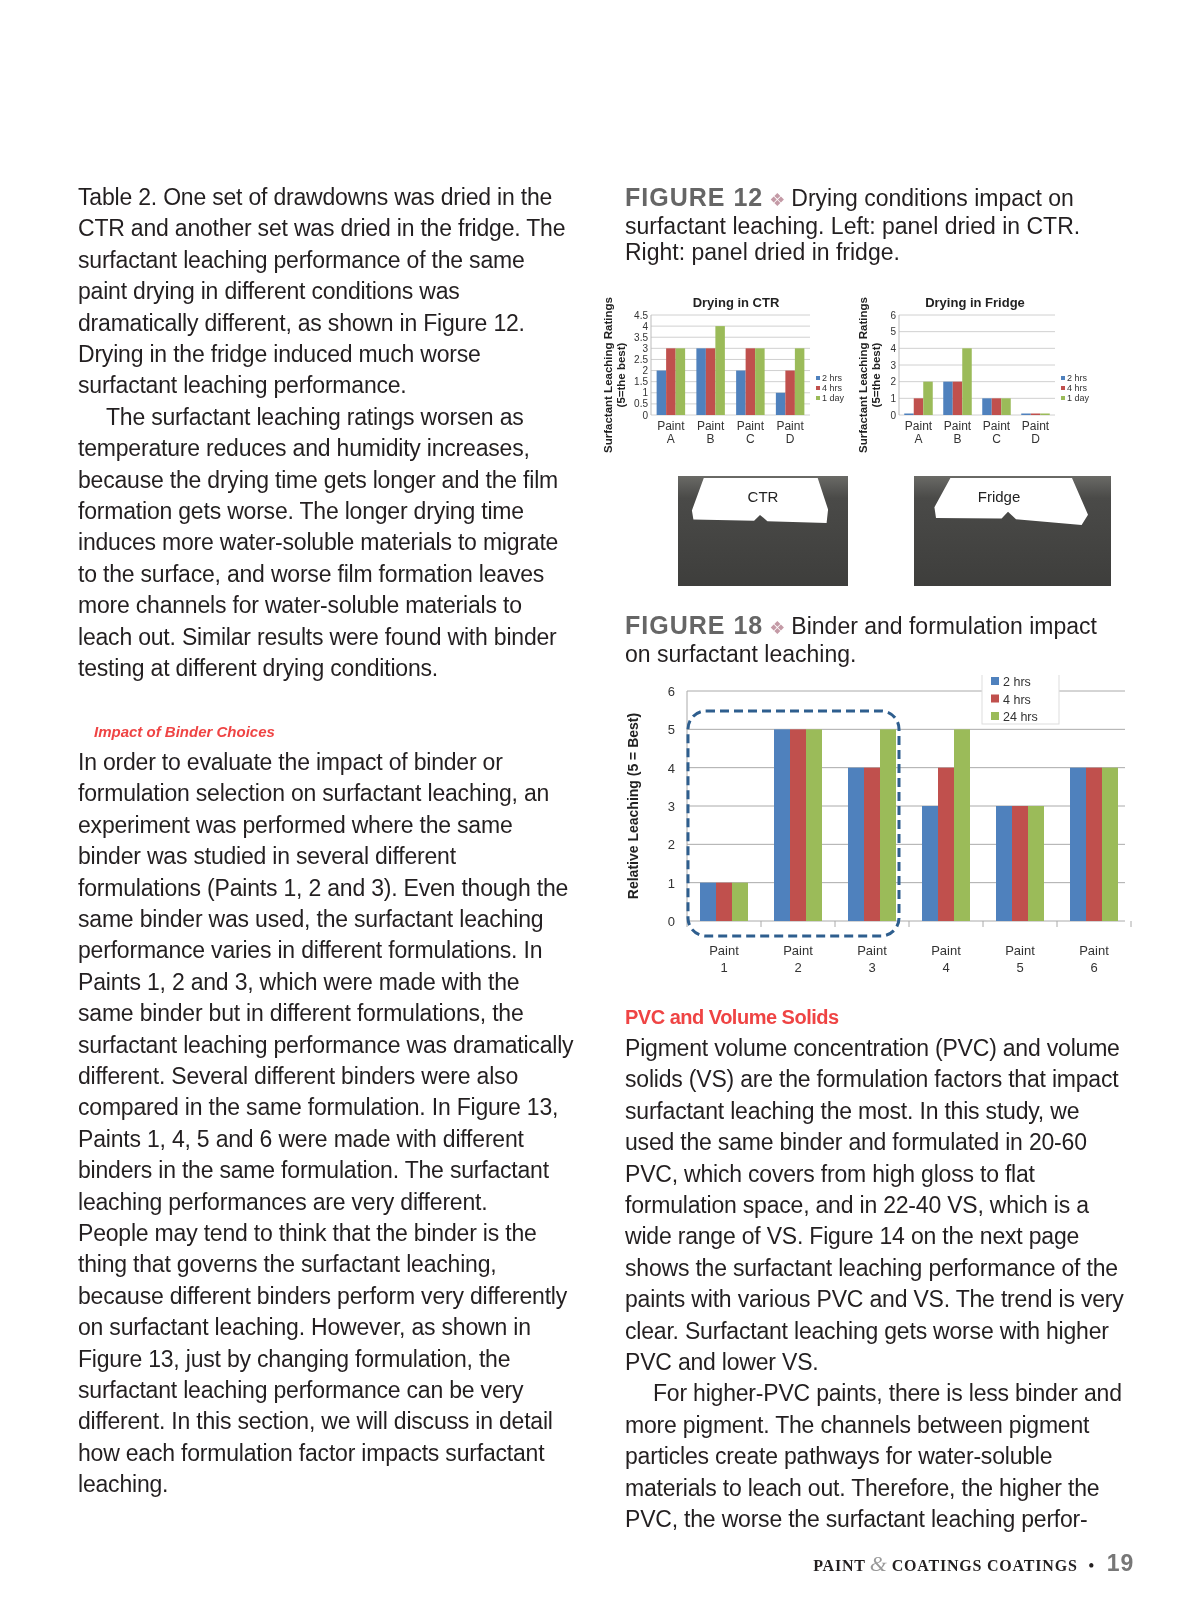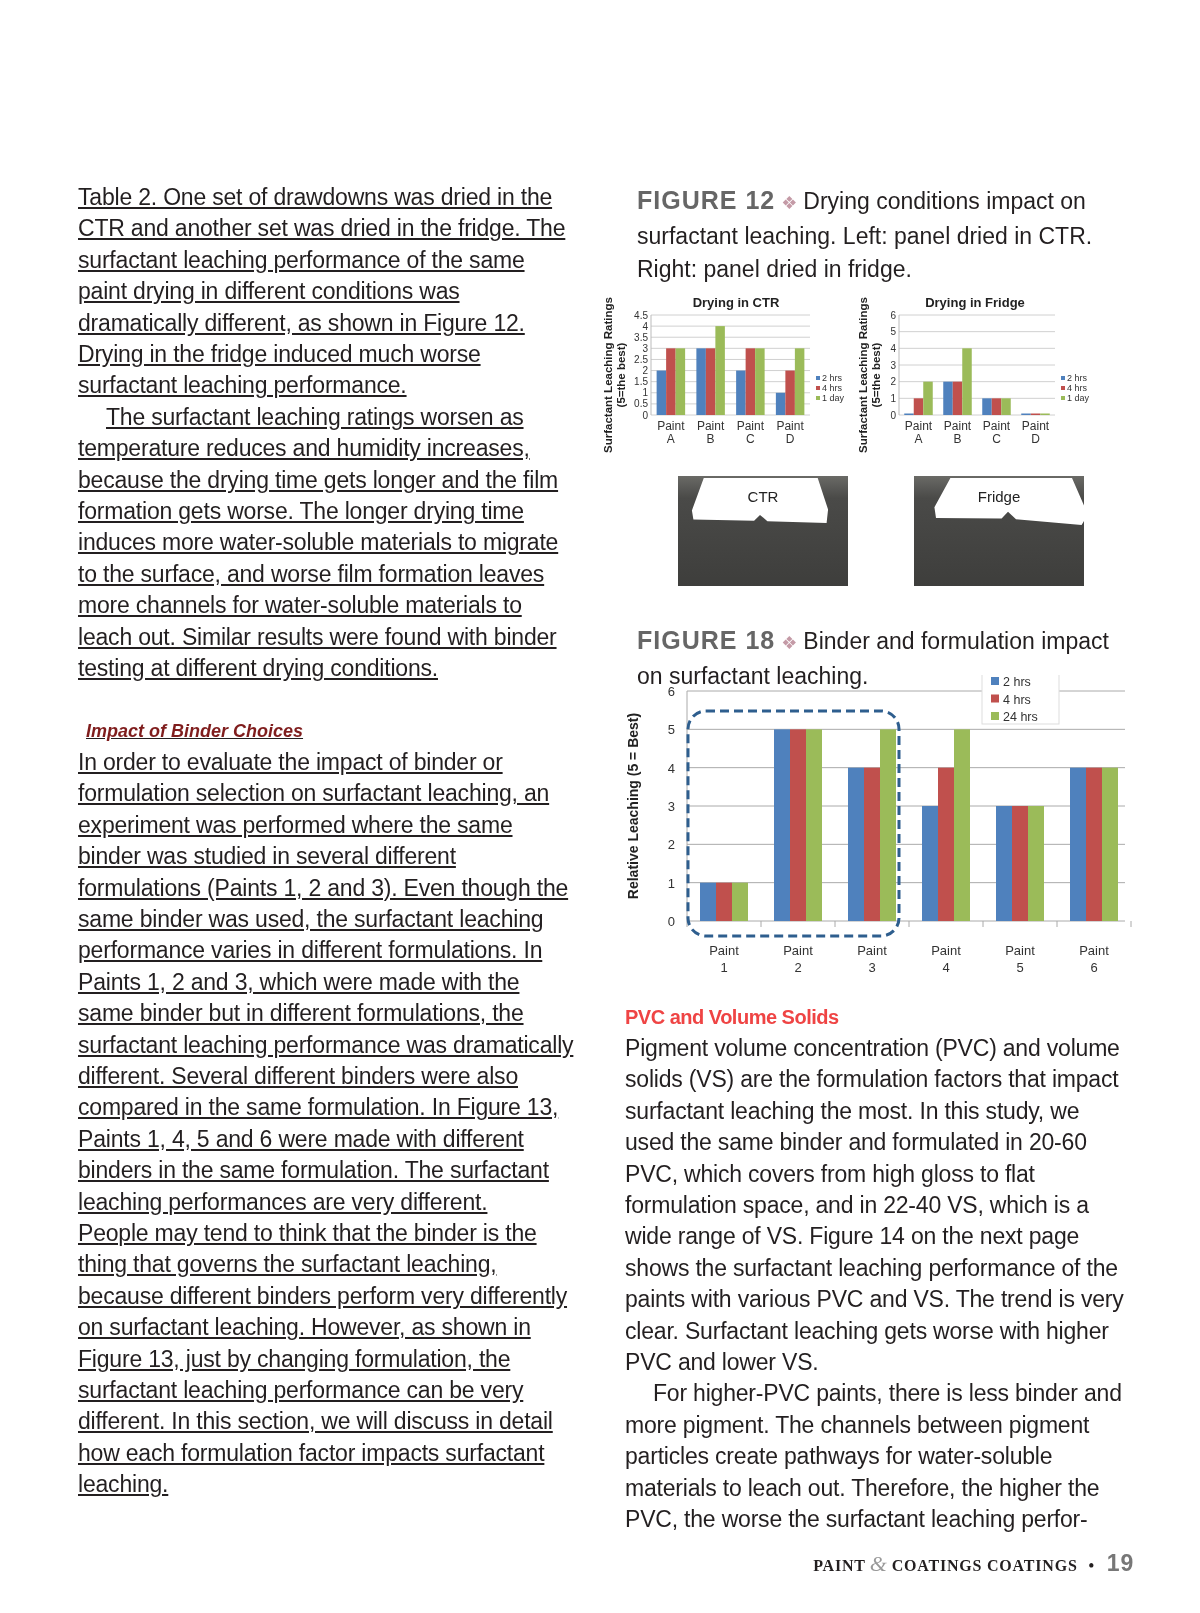--- a/index.html
+++ b/index.html
@@ -1,26 +1,26 @@
 <!DOCTYPE html>
 <html><head>
 <meta charset="utf-8">
 <style>
   html, body { margin: 0; padding: 0; background: #ffffff; }
   body { width: 1200px; height: 1613px; position: relative; overflow: hidden; color: #231f20; font-family: "Liberation Sans", sans-serif; }
 
-  .col-left { position: absolute; left: 78px; top: 182px; width: 500px; text-decoration: underline; }
+  .col-left { position: absolute; left: 78px; top: 182px; width: 500px; }
   .col-right { position: absolute; left: 625px; top: 182px; width: 500px; }
 
   .body-text { font-size: 23px; line-height: 31.4px; margin: 0; color: #231f20; letter-spacing: -0.2px; }
   .indent { text-indent: 28px; }
-  .subhead-italic { font-style: italic; font-size: 18px; line-height: 31.4px; margin: 31px 0 0 8px; color: #7f1d1d; }
+  .subhead-italic { font-style: italic; font-size: 15px; line-height: 31.4px; margin: 31px 0 0 16px; color: #ef4444; }
   .subhead-bold { font-weight: bold; font-size: 20px; line-height: 31px; margin: 0; color: #ef4444; letter-spacing: -0.5px; }
 
-  .fig-caption { font-size: 23px; line-height: 33px; margin: 12px; color: #231f20; }
+  .fig-caption { font-size: 23px; line-height: 26px; margin: 0; color: #231f20; }
   .fig-label { font-weight: bold; color: #666666; font-size: 25px; letter-spacing: 1px; }
   .fig-diamond { color: #c49aa6; font-size: 18px; margin: 0 6px; }
 
   svg text { font-family: "Liberation Sans", sans-serif; }
 
   .footer { position: absolute; right: 66px; top: 1550px; font-family: "Liberation Serif", serif; font-weight: bold; font-size: 16px; color: #231f20; letter-spacing: 0.8px; }
   .footer .amp { font-style: italic; font-weight: normal; color: #999999; font-size: 22px; margin: 0 4px; }
   .footer .pg { font-family: "Liberation Sans", sans-serif; color: #777777; font-size: 23px; margin-left: 6px; }
 </style>
 </head>
@@ -141,21 +141,21 @@
       <text x="212" y="106" font-size="9" fill="#333">4 hrs</text>
       <rect x="206" y="111" width="4" height="4" fill="#9bbb59"></rect>
       <text x="212" y="116" font-size="9" fill="#333">1 day</text>
     </g>
 </svg>
 
 <div style="position:absolute; left:678px; top:476px; width:170px; height:110px; background:linear-gradient(#6a6a66, #4a4a48 20%, #3e3e3c); overflow:hidden;">
   <div style="position:absolute; left:8px; top:2px; width:148px; height:45px; background:#fff; clip-path:polygon(12% 0, 89% 0, 96% 70%, 95% 100%, 55% 96%, 50% 82%, 46% 95%, 5% 92%, 4% 72%);"></div>
   <div style="position:absolute; left:0; width:170px; top:12px; text-align:center; font-size:15px; color:#222;">CTR</div>
 </div>
-<div style="position:absolute; left:914px; top:476px; width:170px; height:110px; background:linear-gradient(#6a6a66, #4a4a48 20%, #3e3e3c); overflow:hidden;">
+<div style="position:absolute; left:914px; top:476px; width:170px; height:110px; background:linear-gradient(#6a6a66, #4a4a48 20%, #3e3e3c); overflow:hidden;padding-left:27px;">
   <div style="position:absolute; left:14px; top:2px; width:160px; height:47px; background:#fff; clip-path:polygon(14% 0, 90% 0, 100% 78%, 96% 100%, 55% 88%, 50% 72%, 46% 86%, 5% 85%, 4% 62%);"></div>
   <div style="position:absolute; left:0; width:170px; top:12px; text-align:center; font-size:15px; color:#222;">Fridge</div>
 </div>
 
 <p class="fig-caption" style="position:absolute; left:625px; top:612px; width:500px;">
   <span class="fig-label">FIGURE 18</span><span class="fig-diamond">❖</span><span>Binder and formulation impact on surfactant leaching.</span>
 </p>
 
 <svg style="position:absolute; left:620px; top:675px;" width="515" height="310" viewBox="0 0 515 310">
   <g id="fig13-chart">

